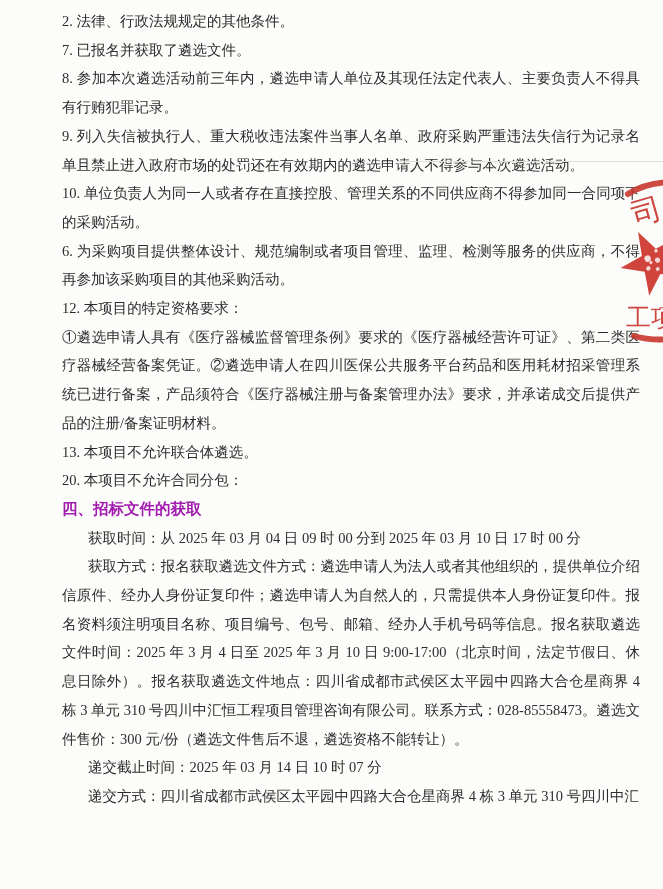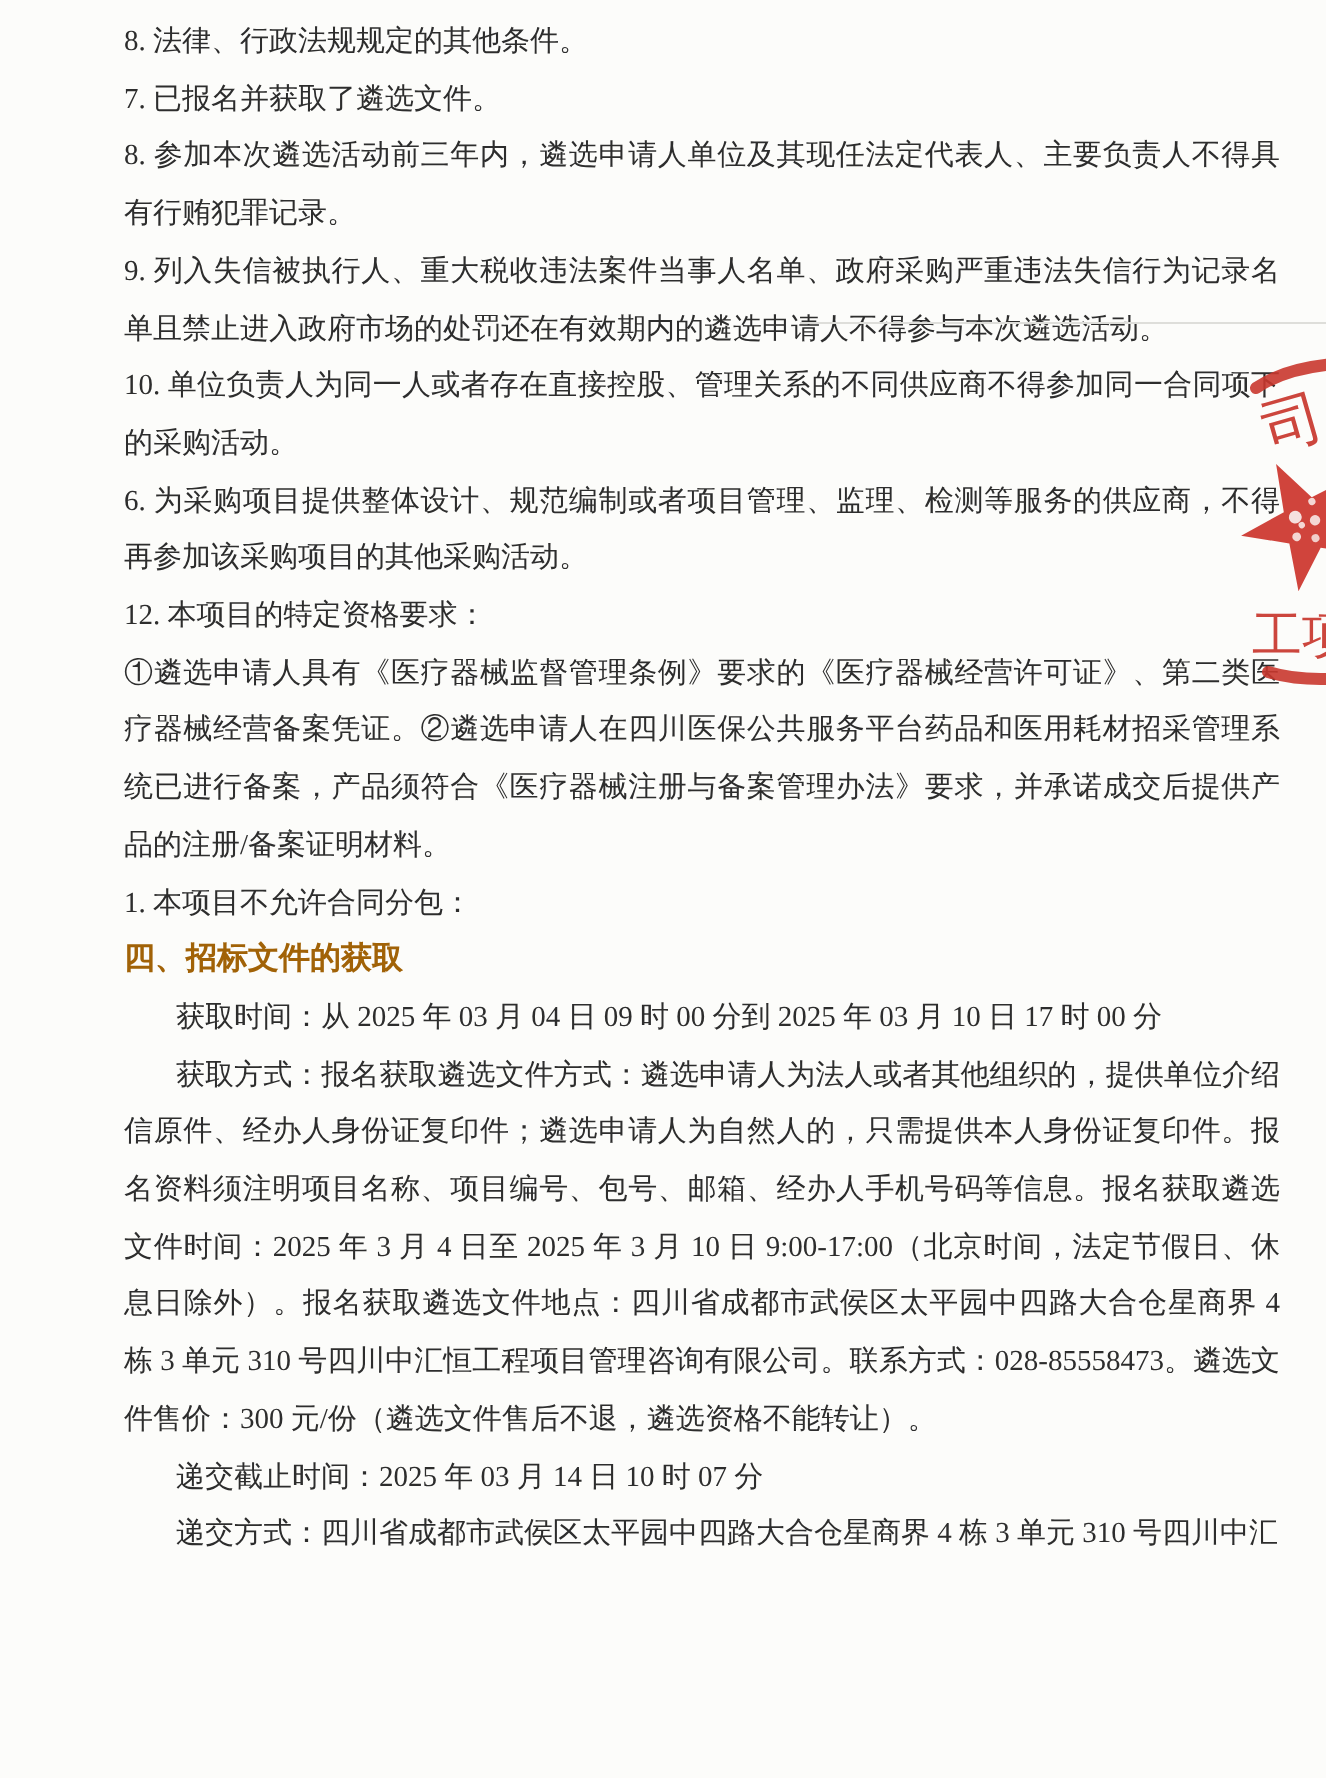--- a/index.html
+++ b/index.html
@@ -22,21 +22,21 @@
   }
   .para{margin:0;}
   .subnote{margin:0;padding-left:21px;}
   .subnote .em{font-style:italic;}
   .sec-heading{
     margin:0;
     font-family:"Liberation Sans","DejaVu Sans",sans-serif;
     font-weight:700;
     font-size:15.5px;
     line-height:28.7px;
-    color:#a16207;
+    color:#a21caf;
     text-align:left;
   }
   .indent2{text-indent:26px;}
   
   .artifact{
     position:absolute;
     left:400px;top:161px;
     width:263px;height:1px;
     background:#dededa;
   }
@@ -47,29 +47,30 @@
     width:43px;height:172px;
     overflow:hidden;
     pointer-events:none;
   }
   .seal svg{display:block;}
 </style>
 </head>
 <body>
 
 <div class="doc">
-  <p class="para">8. 法律、行政法规规定的其他条件。</p>
+  <p class="para">2. 法律、行政法规规定的其他条件。</p>
   <p class="para">7. 已报名并获取了遴选文件。</p>
   <p class="para">8. 参加本次遴选活动前三年内，遴选申请人单位及其现任法定代表人、主要负责人不得具有行贿犯罪记录。</p>
   <p class="para">9. 列入失信被执行人、重大税收违法案件当事人名单、政府采购严重违法失信行为记录名单且禁止进入政府市场的处罚还在有效期内的遴选申请人不得参与本次遴选活动。</p>
   <p class="para">10. 单位负责人为同一人或者存在直接控股、管理关系的不同供应商不得参加同一合同项下的采购活动。</p>
   <p class="para">6. 为采购项目提供整体设计、规范编制或者项目管理、监理、检测等服务的供应商，不得再参加该采购项目的其他采购活动。</p>
   <p class="para">12. 本项目的特定资格要求：</p>
   <p class="para">①遴选申请人具有《医疗器械监督管理条例》要求的《医疗器械经营许可证》、第二类医疗器械经营备案凭证。②遴选申请人在四川医保公共服务平台药品和医用耗材招采管理系统已进行备案，产品须符合《医疗器械注册与备案管理办法》要求，并承诺成交后提供产品的注册/备案证明材料。</p>
-  <p class="para">1. 本项目不允许合同分包：</p>
+  <p class="para">13. 本项目不允许联合体遴选。</p>
+  <p class="para">20. 本项目不允许合同分包：</p>
 
 
   <h3 class="sec-heading">四、招标文件的获取</h3>
   <p class="para indent2">获取时间：从 2025 年 03 月 04 日  09 时 00 分到 2025 年 03 月 10 日  17 时 00 分</p>
   <p class="para indent2">获取方式：报名获取遴选文件方式：遴选申请人为法人或者其他组织的，提供单位介绍信原件、经办人身份证复印件；遴选申请人为自然人的，只需提供本人身份证复印件。报名资料须注明项目名称、项目编号、包号、邮箱、经办人手机号码等信息。报名获取遴选文件时间：2025 年 3 月 4 日至 2025 年 3 月 10 日 9:00-17:00（北京时间，法定节假日、休息日除外）。报名获取遴选文件地点：四川省成都市武侯区太平园中四路大合仓星商界 4 栋 3 单元 310 号四川中汇恒工程项目管理咨询有限公司。联系方式：028-85558473。遴选文件售价：300 元/份（遴选文件售后不退，遴选资格不能转让）。</p>
 
   <p class="para indent2">递交截止时间：2025 年 03 月 14 日  10 时 07 分</p>
   <p class="para indent2">递交方式：四川省成都市武侯区太平园中四路大合仓星商界 4 栋 3 单元 310 号四川中汇</p>
 </div>
 

